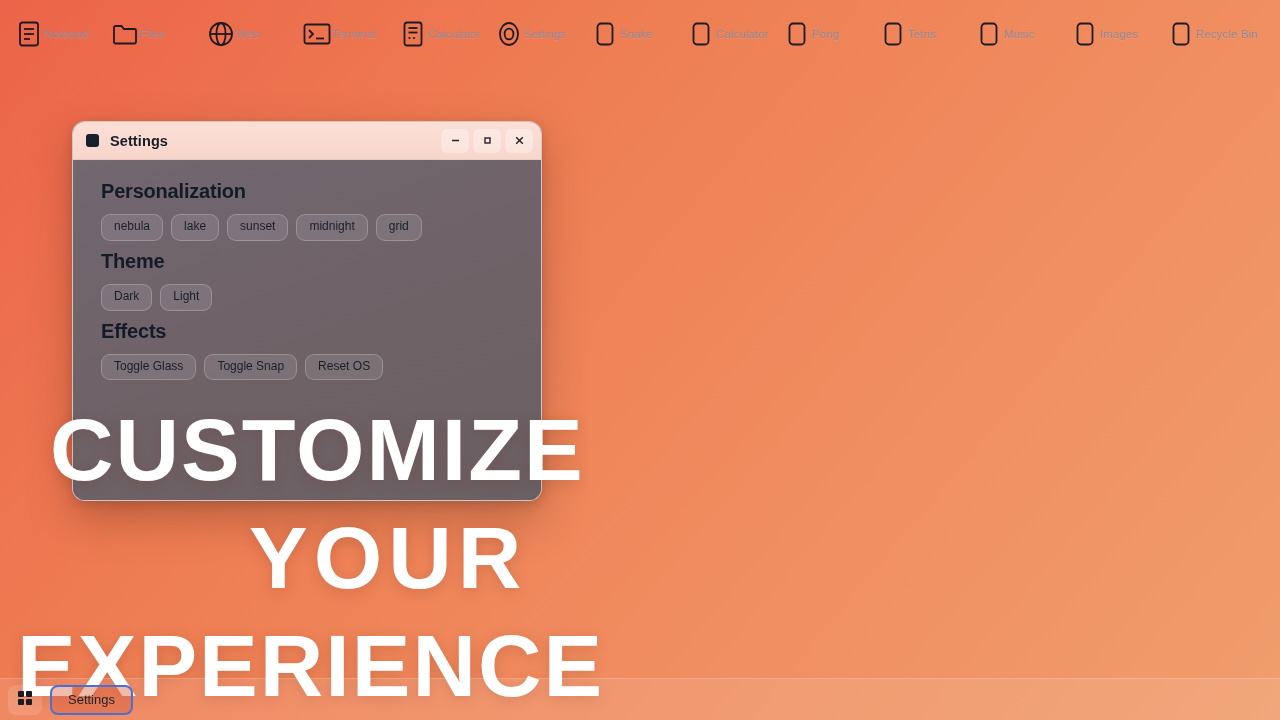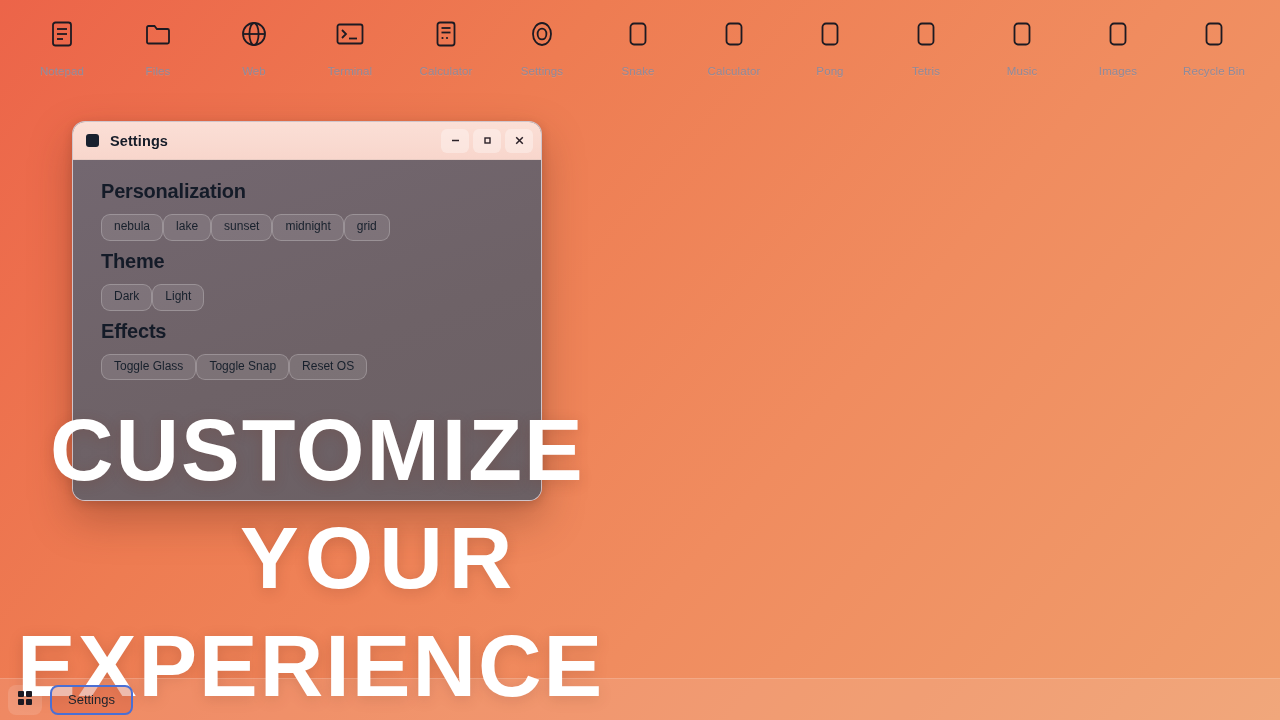--- a/index.html
+++ b/index.html
@@ -21,23 +21,23 @@
     top: 18px; left: 0;
     width: 1280px;
     display: flex;
     flex-wrap: nowrap;
     padding-left: 14px;
   }
   .desk-icon {
     width: 96px;
     flex: 0 0 96px;
     display: flex;
-    flex-direction: column;
+    flex-direction: row;
     align-items: center;
-    gap: 15px;
+    gap: 0;
     cursor: pointer;
   }
   .desk-icon .glyph {
     width: 30px; height: 32px;
     display: flex; align-items: center; justify-content: center;
   }
   .desk-icon .glyph svg { display: block; }
   .desk-icon .lbl {
     font-size: 11.5px;
     color: #8e8a9b;
@@ -96,21 +96,21 @@
     padding: 20px 18px 0 28px;
   }
   .section-title {
     font-size: 20px;
     font-weight: bold;
     color: #141b28;
     letter-spacing: -.2px;
     margin-bottom: 11px;
   }
   .section + .section { margin-top: 9px; }
-  .chip-row { display: flex; flex-wrap: wrap; }
+  .chip-row { display: flex; flex-wrap: wrap; gap: 8px; }
   .chip {
     background: rgba(255,255,255,.10);
     border: 1px solid rgba(255,255,255,.22);
     border-radius: 9px;
     padding: 5px 12px 6px;
     font-size: 12px;
     color: #17202c;
     cursor: pointer;
     line-height: 1.15;
   }
@@ -126,21 +126,21 @@
     letter-spacing: -1px;
   }
   #hero .line {
     position: absolute;
     white-space: nowrap;
     font-size: 88px;
     line-height: .92;
     text-shadow: 0 3px 14px rgba(120,50,30,.22);
   }
   #hero-line-1 { left: 50px;  top: 410px; letter-spacing: 2px; text-align: right; }
-  #hero-line-2 { left: 240px; top: 518px; letter-spacing: 6px; }
+  #hero-line-2 { left: 249px; top: 518px; letter-spacing: 6px; }
   #hero-line-3 { left: 17px;  top: 626px; letter-spacing: 2px; text-align: center; }
 
   
   #taskbar {
     position: absolute;
     left: 0; bottom: 0;
     width: 1280px; height: 42px;
     background: rgba(255,255,255,.10);
     border-top: 1px solid rgba(255,255,255,.16);
     display: flex;

